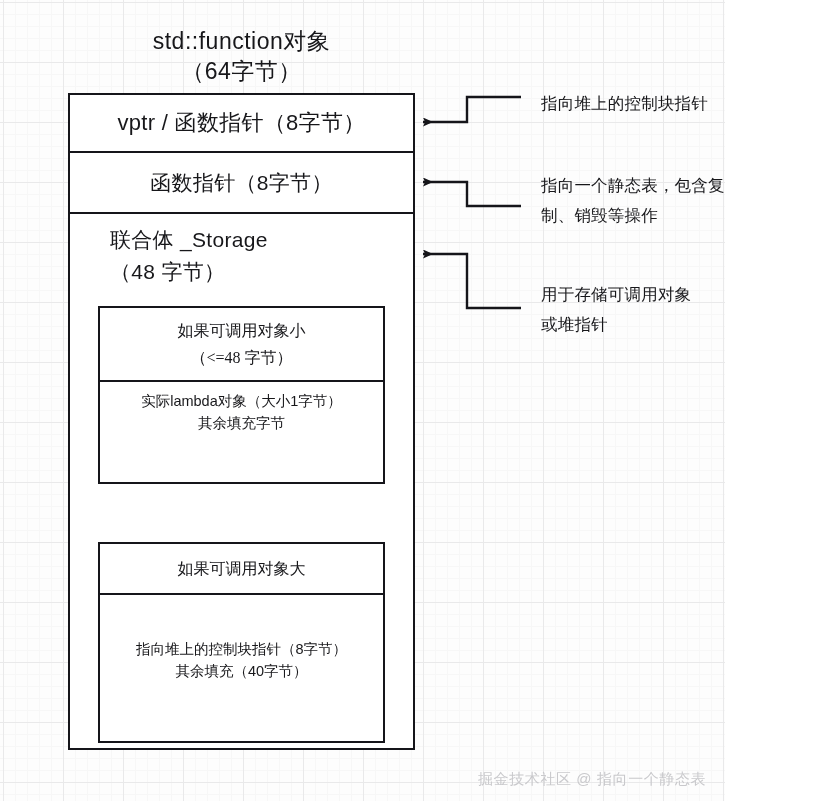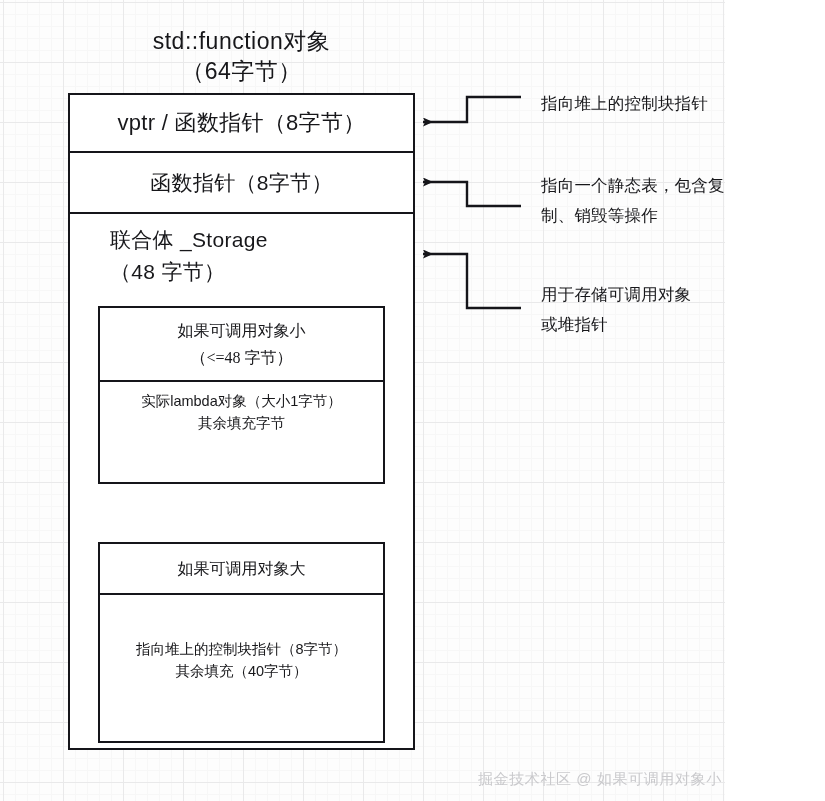--- a/index.html
+++ b/index.html
@@ -228,15 +228,15 @@
   </svg>
 
   <div class="annot annot-1">指向堆上的控制块指针</div>
 
   <div class="annot annot-3">用于存储可调用对象
 或堆指针</div>
 
   <div class="annot annot-2">指向一个静态表，包含复
 制、销毁等操作</div>
 
-  <div class="watermark">掘金技术社区 @ 如果可调用对象小</div>
+  <div class="watermark">掘金技术社区 @ 指向一个静态表</div>
 
 </div>
 
 </body></html>

